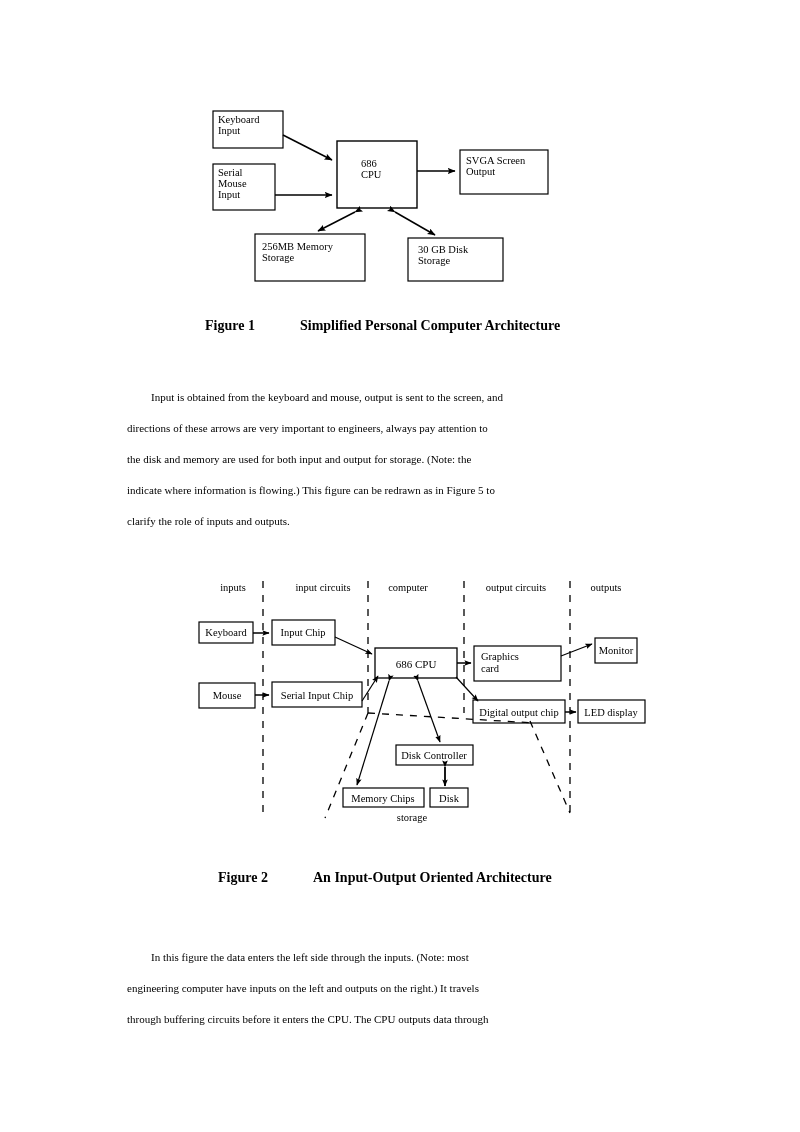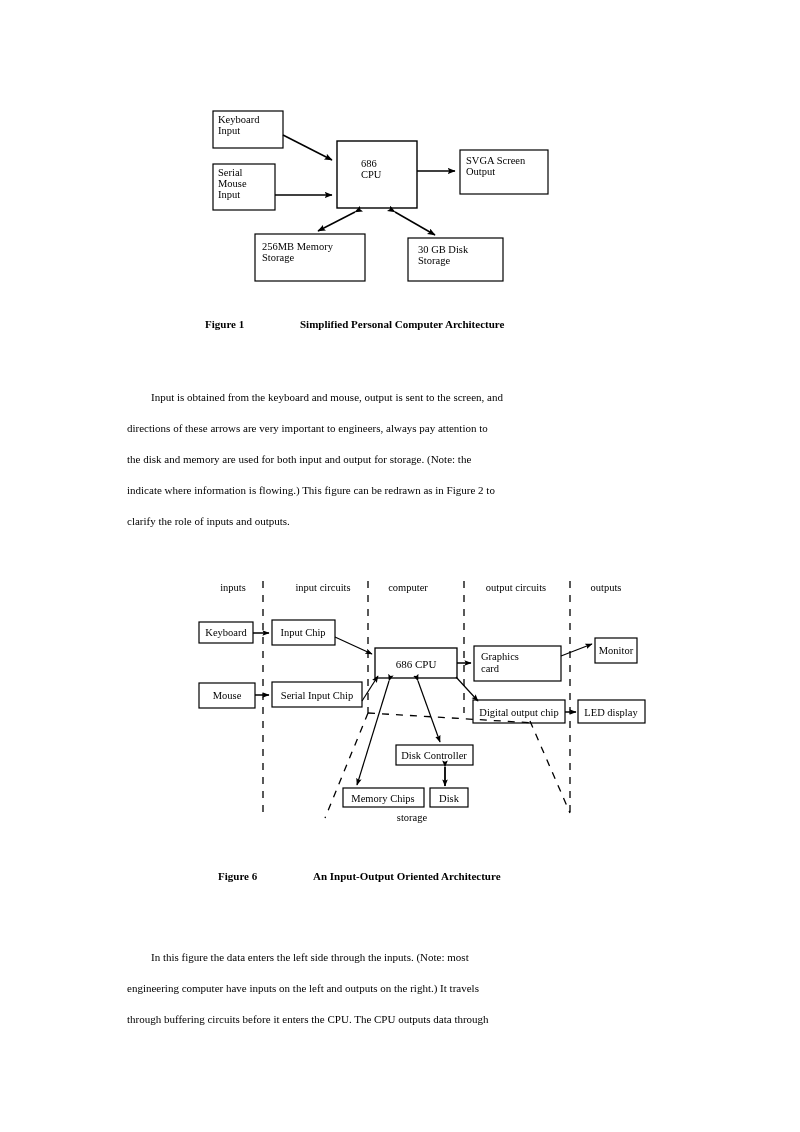--- a/index.html
+++ b/index.html
@@ -28,21 +28,21 @@
   }
   .fig-svg {
     display: block;
   }
 
   
   .caption {
     position: absolute;
     font-family: "Liberation Serif", "DejaVu Serif", serif;
     font-weight: bold;
-    font-size: 11px;
+    font-size: 14px;
     color: #000;
     white-space: nowrap;
   }
   .caption .cap-num {
     display: inline-block;
     width: 95px;
   }
 
   
   .para {
@@ -116,21 +116,21 @@
   </div>
 
   <div class="caption" style="left:205px; top:310px;">
     <span class="cap-num">Figure 1</span><span>Simplified Personal Computer Architecture</span>
   </div>
 
   <div class="para" style="top:374px;">
     <span class="pl indent">Input is obtained from the keyboard and mouse, output is sent to the screen, and</span>
     <span class="pl">directions of these arrows are very important to engineers, always pay attention to</span>
     <span class="pl">the disk and memory are used for both input and output for storage. (Note: the</span>
-    <span class="pl">indicate where information is flowing.) This figure can be redrawn as in Figure 2 to</span>
+    <span class="pl">indicate where information is flowing.) This figure can be redrawn as in Figure 5 to</span>
     <span class="pl">clarify the role of inputs and outputs.</span>
   </div>
 
   <div class="figure" style="left:190px; top:565px; width:470px; height:260px;">
     <svg class="fig-svg" width="470" height="260" viewBox="0 0 470 260">
       <defs>
         <marker id="ah2" markerWidth="8" markerHeight="8" refX="6.6" refY="2.8" orient="auto" markerUnits="userSpaceOnUse">
           <path d="M0,0 L7.2,2.8 L0,5.6 L1.4,2.8 z" fill="#000"></path>
         </marker>
         <marker id="ah2s" markerWidth="8" markerHeight="8" refX="6.6" refY="2.8" orient="auto" markerUnits="userSpaceOnUse">
@@ -210,21 +210,21 @@
 
       <line x1="199" y1="108" x2="167" y2="212" stroke="#000" stroke-width="1.2" marker-start="url(#ah2s)" marker-end="url(#ah2)"></line>
 
       <line x1="228" y1="108" x2="250" y2="169" stroke="#000" stroke-width="1.2" marker-start="url(#ah2s)" marker-end="url(#ah2)"></line>
 
       <line x1="255" y1="194" x2="255" y2="213" stroke="#000" stroke-width="1.8" marker-start="url(#ah2s)" marker-end="url(#ah2)"></line>
     </svg>
   </div>
 
   <div class="caption" style="left:218px; top:862px;">
-    <span class="cap-num">Figure 6</span><span>An Input-Output Oriented Architecture</span>
+    <span class="cap-num">Figure 2</span><span>An Input-Output Oriented Architecture</span>
   </div>
 
   <div class="para" style="top:934px;">
     <span class="pl indent">In this figure the data enters the left side through the inputs. (Note: most</span>
     <span class="pl">engineering computer have inputs on the left and outputs on the right.) It travels</span>
     <span class="pl">through buffering circuits before it enters the CPU. The CPU outputs data through</span>
   </div>
 
 </div>
 

